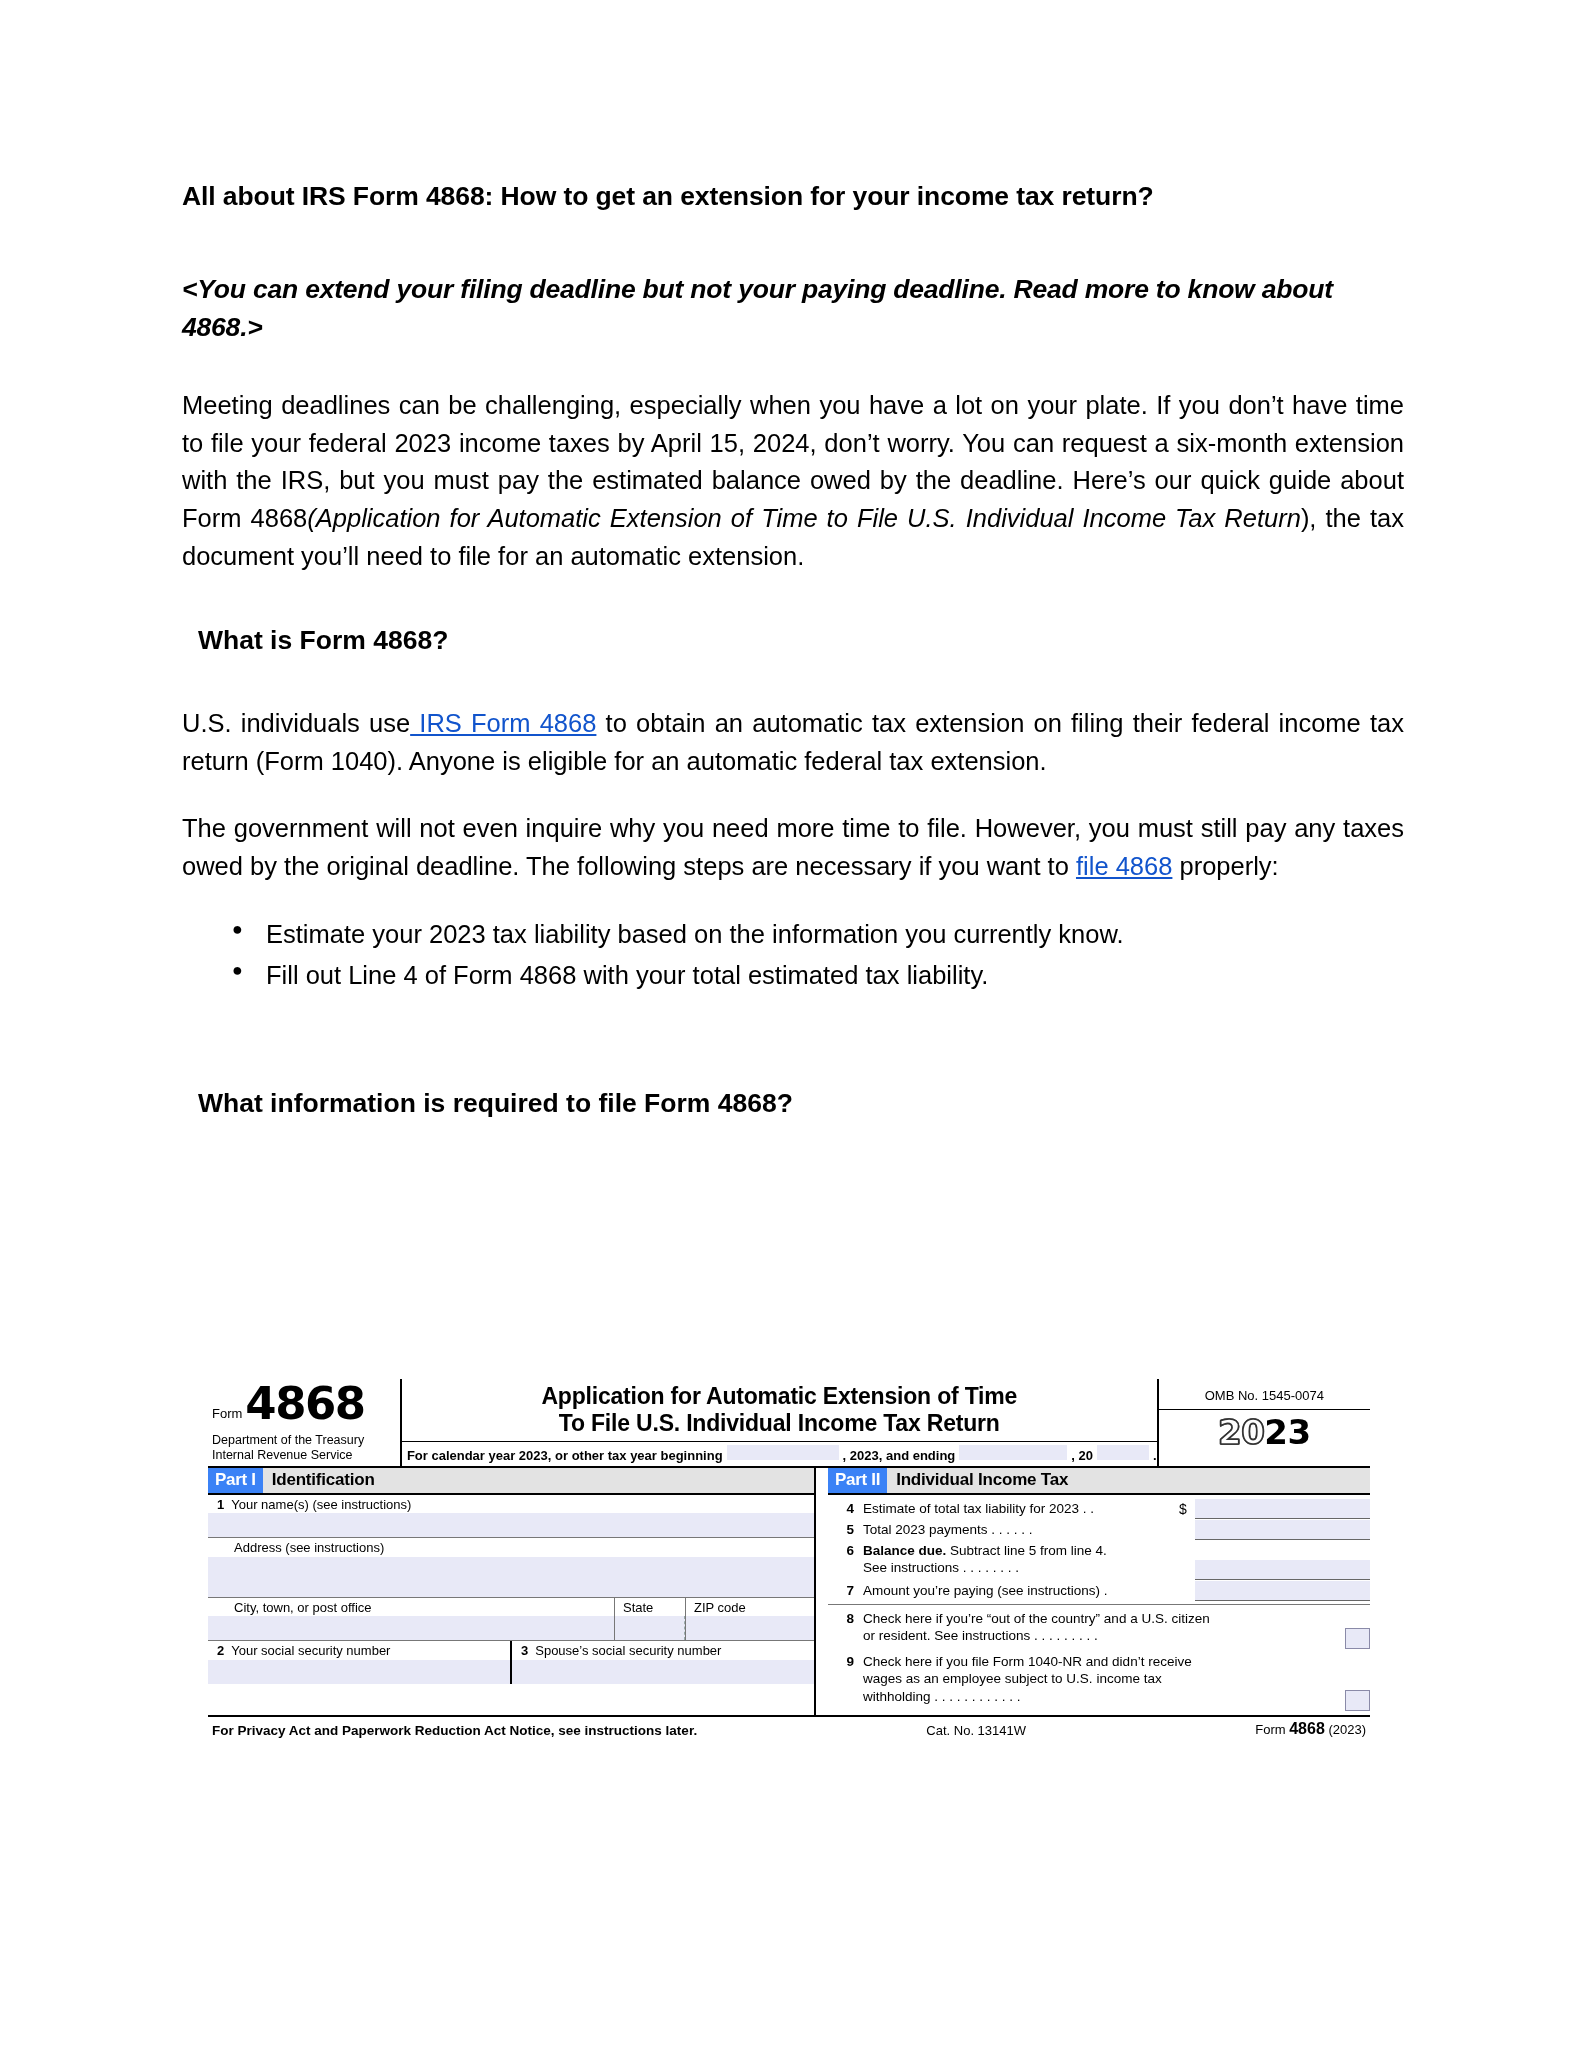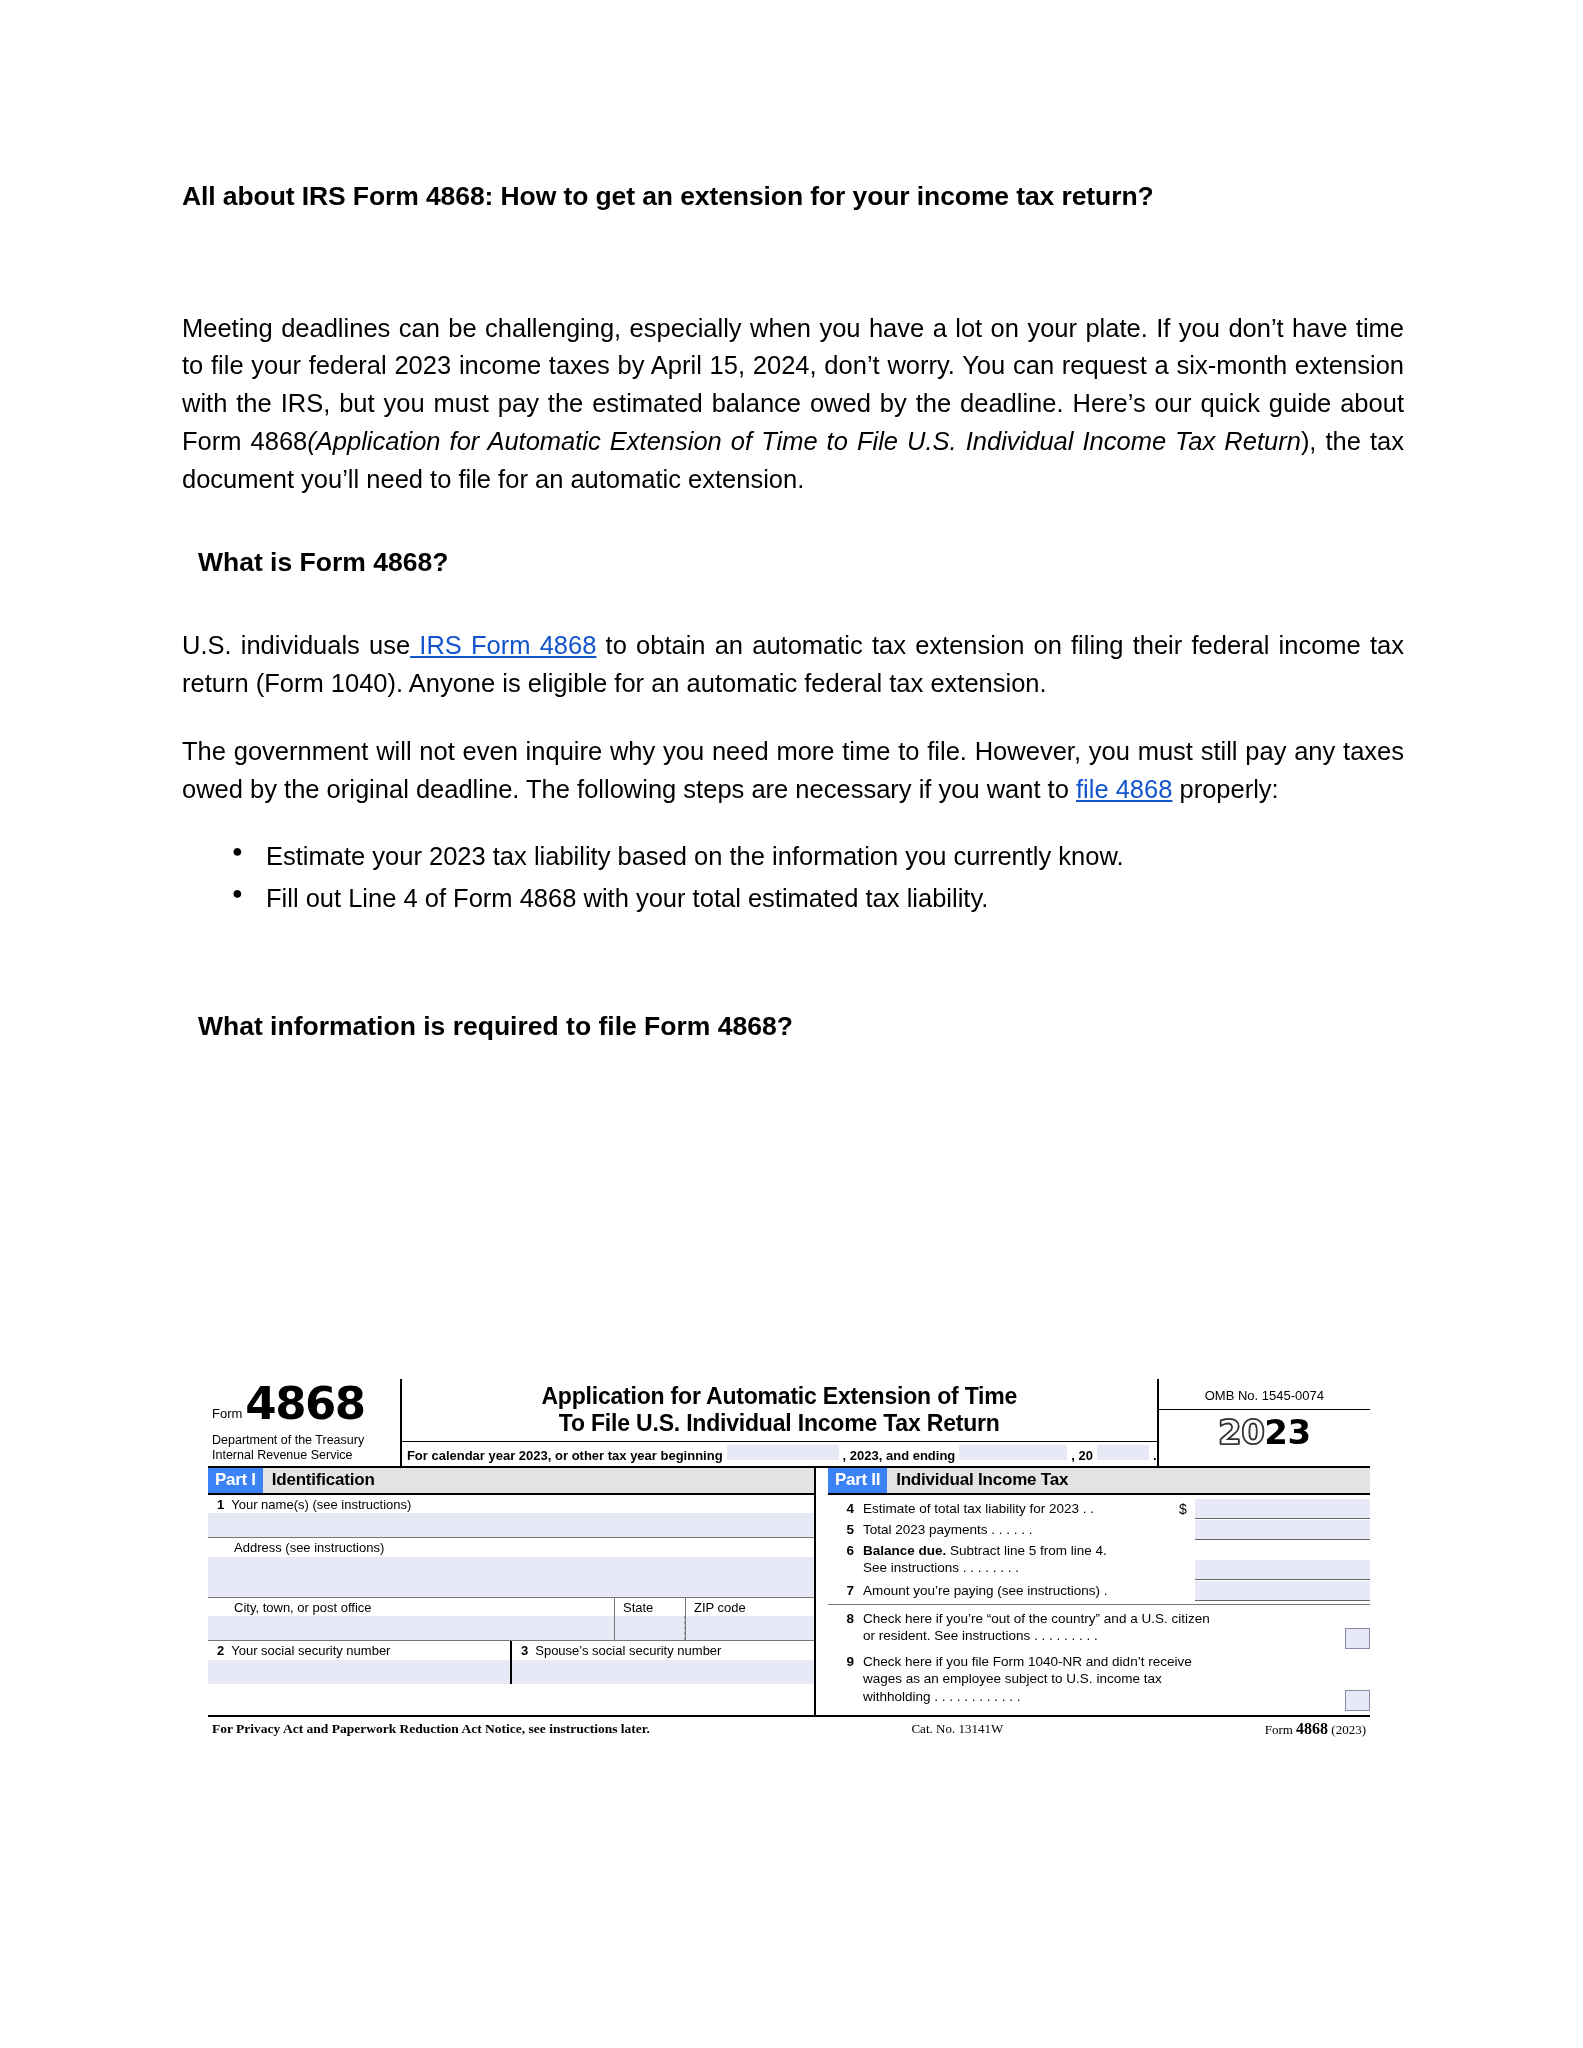--- a/index.html
+++ b/index.html
@@ -272,42 +272,42 @@
     height: 19px;
     border: 1.4px solid #8a8aa8;
     background: #e8e9f7;
     flex: none;
     margin-left: 10px;
     margin-top: 2px;
   }
   .sep-line { border-top: 1.6px solid #777; }
   .footer {
     display: flex;
-    align-items: center;
+    align-items: flex-end;
     border-top: 2.5px solid #000;
     font-size: 13.5px;
     padding-top: 3px;
     padding-left: 4px;
-    font-family: Liberation Serif, serif;
   }
   .footer .privacy { font-weight: bold; flex: none; }
   .footer .cat { flex: 1; text-align: center; font-size: 13px; }
   .footer .fnum { flex: none; font-size: 13px; padding-right: 4px; }
   .footer .fnum b { font-size: 16px; font-weight: bold; }
 </style>
 </head>
 <body>
 
 <div class="page">
   <div class="content">
 
     <h1 class="doc-title">All about IRS Form 4868: How to get an extension for your income tax return?</h1>
 
     <div class="spacer-lg"></div>
 
+    <p class="bi">&lt;You can extend your filing deadline but not your paying deadline. Read more to know about 4868.&gt;</p>
 
     <div class="spacer-lg"></div>
 
     <p class="body"><span>Meeting deadlines can be challenging, especially when you have a lot on your plate. If you don’t have time to file your federal 2023 income taxes by April 15, 2024, don’t worry. You can request a six-month extension with the IRS, but you must pay the estimated balance owed by the deadline. Here’s our quick guide about Form 4868</span><span class="ital">(Application for Automatic Extension of Time to File U.S. Individual Income Tax Return</span><span>), the tax document you’ll need to file for an automatic extension.</span></p>
 
     <div class="spacer-md"></div>
 
     <h2 class="sub">What is Form 4868?</h2>
 
     <div class="spacer-md"></div>

